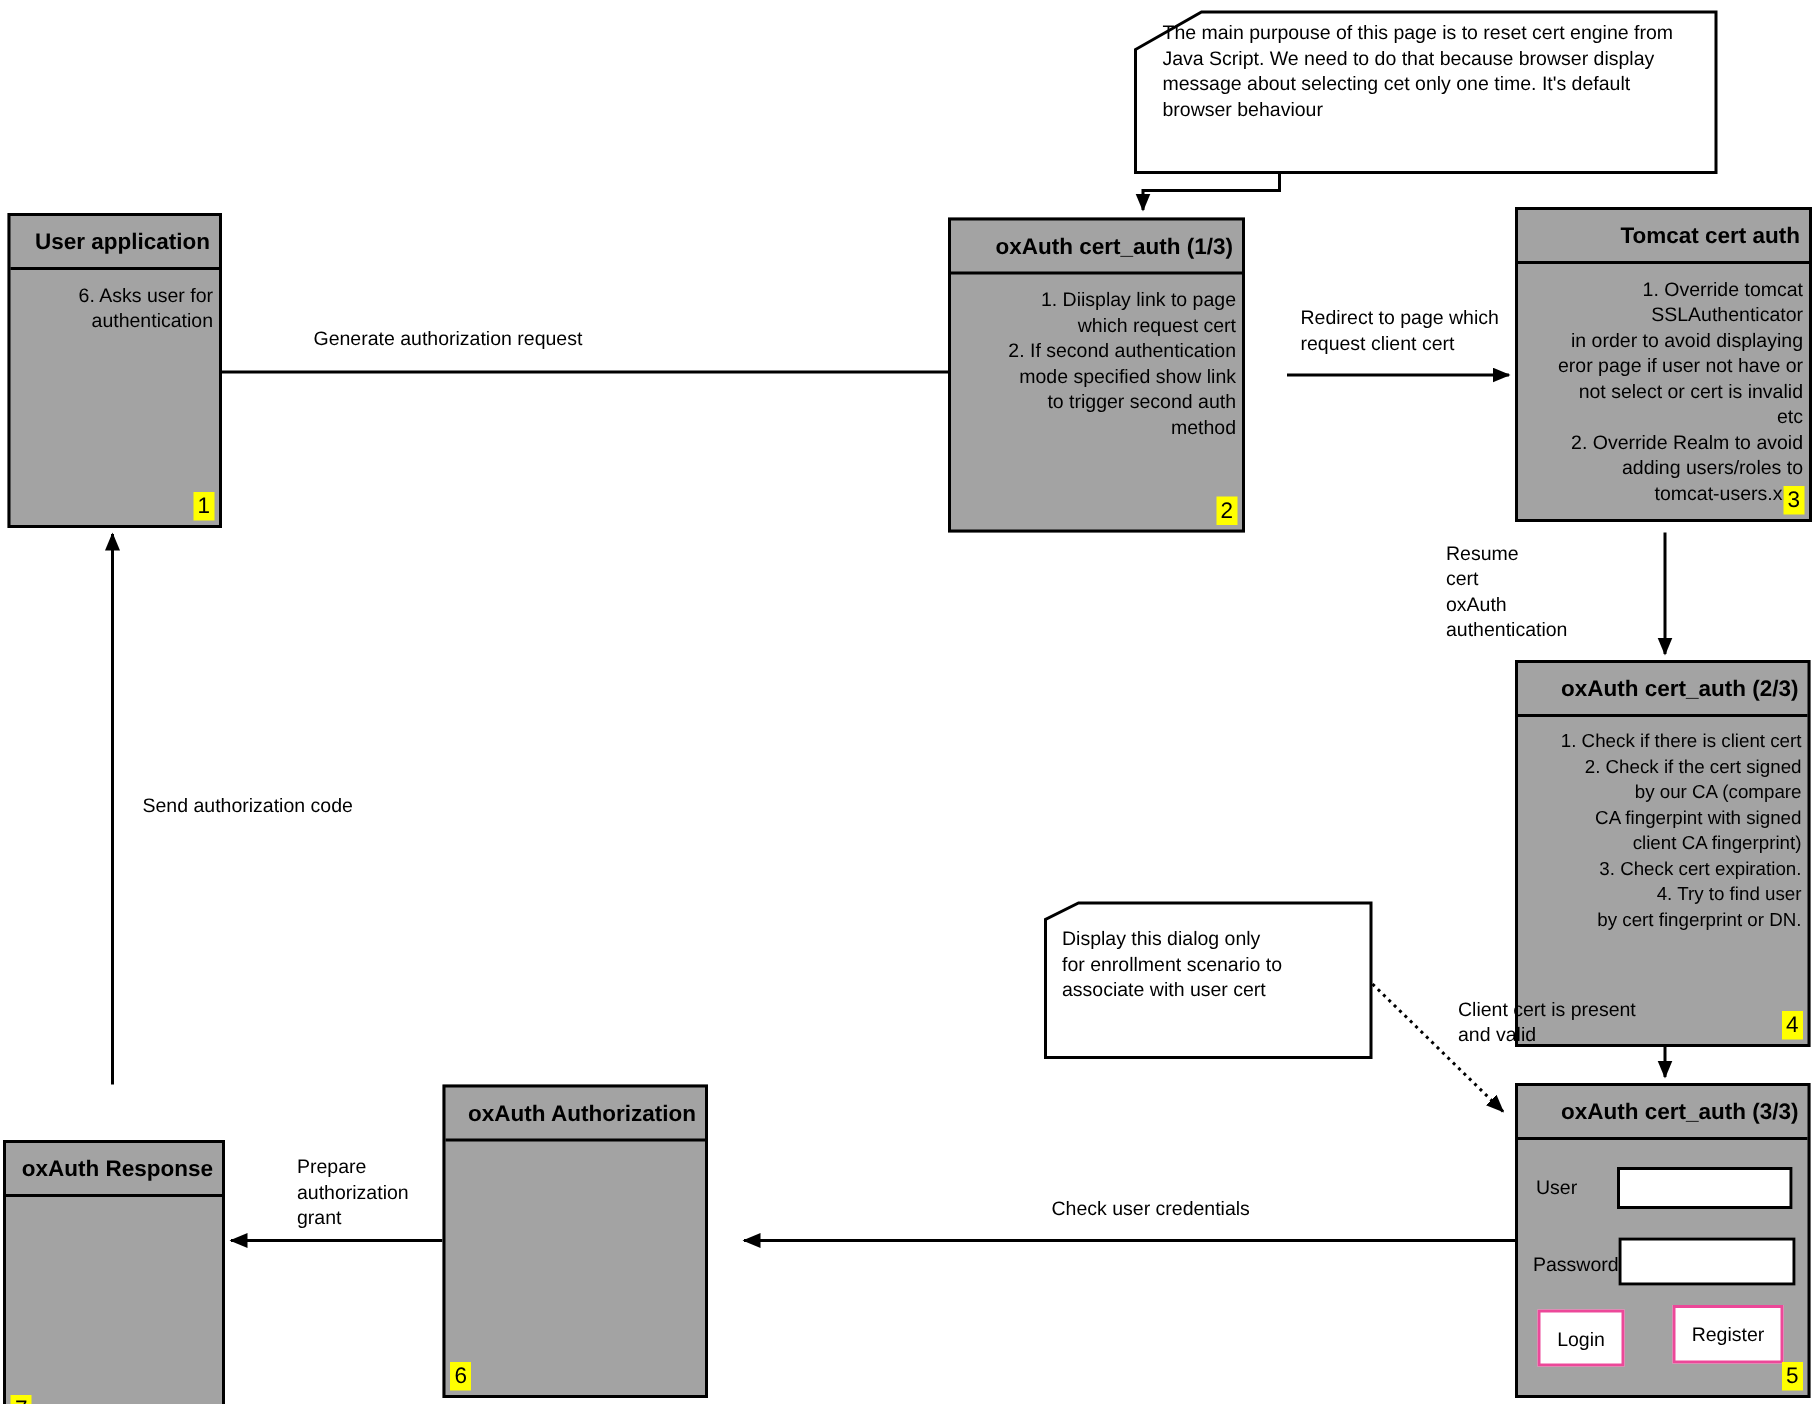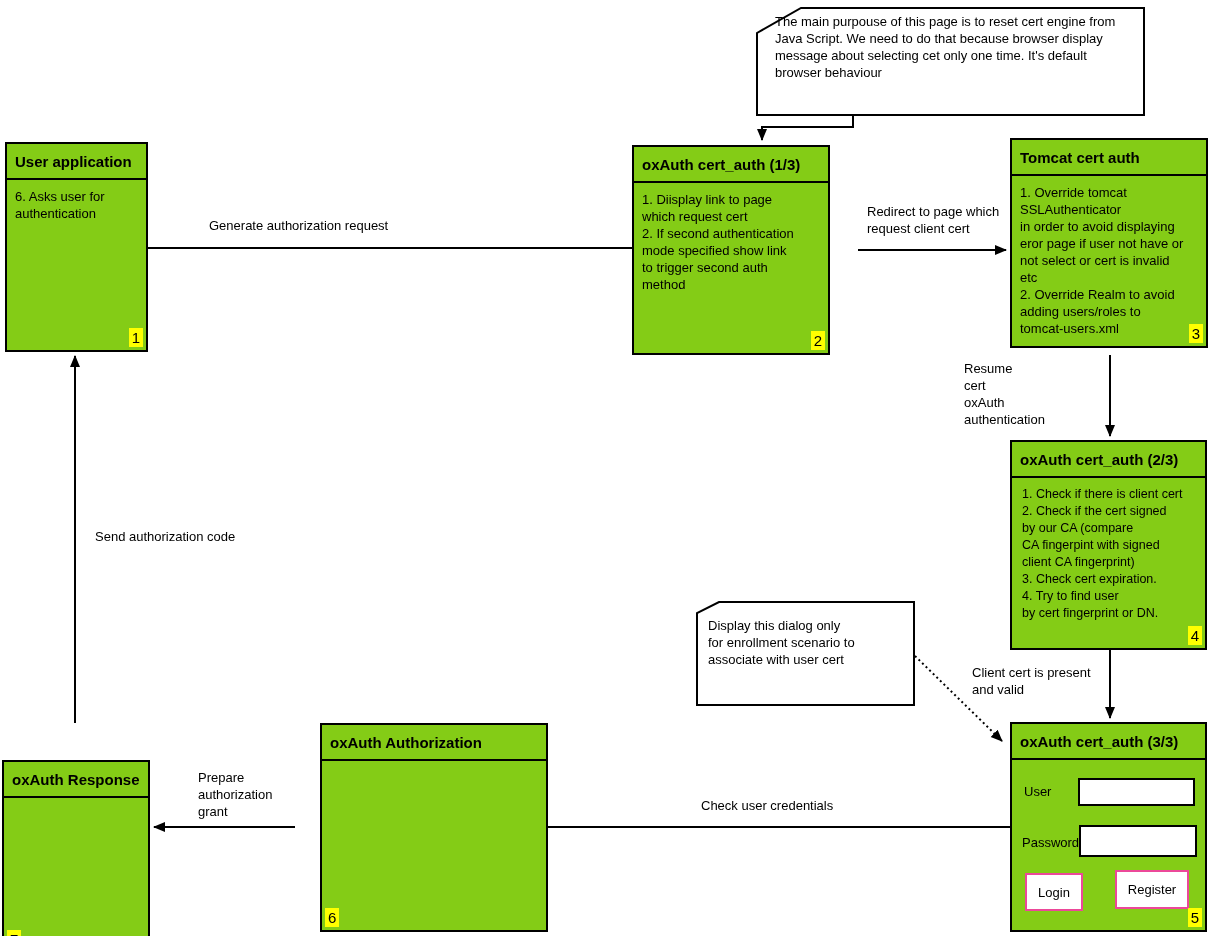--- a/index.html
+++ b/index.html
@@ -4,22 +4,23 @@
 <style>
   html,body{margin:0;padding:0;background:#ffffff;}
   .canvas{
     position:relative;width:1210px;height:936px;background:#ffffff;
     font-family:"Liberation Sans","DejaVu Sans",sans-serif;color:#000;
     overflow:hidden;
   }
   .layer{position:absolute;left:0;top:0;width:1210px;height:936px;}
   svg.layer{z-index:1;}
   .node{
-    position:absolute;background:#84cc16;border:2px solid #000;z-index:2;
+    position:absolute;background:#a3a3a3;border:2px solid #000;z-index:2;
     box-sizing:border-box;
+    text-align:right;
   }
   .node-title{
     font-weight:bold;font-size:15px;padding:9px 6px 8px 8px;
     border-bottom:2px solid #000;white-space:nowrap;letter-spacing:0px;
   }
   .node-body{
     font-size:13px;line-height:17px;padding:8px 4px 4px 8px;
     white-space:pre-line;
   }
   .badge{
@@ -108,21 +109,21 @@
 in order to avoid displaying
 eror page if user not have or
 not select or cert is invalid
 etc
 2. Override Realm to avoid
 adding users/roles to
 tomcat-users.xml</div>
     <span class="badge br">3</span>
   </div>
 
-  <div class="node" style="left:1010px;top:440px;width:197px;height:210px;">
+  <div class="node" style="left:1010px;top:440px;width:197px;height:258px;">
     <div class="node-title">oxAuth cert_auth (2/3)</div>
     <div class="node-body" style="font-size:12.5px;padding-left:10px;">1. Check if there is client cert
 2. Check if the cert signed
 by our CA (compare
 CA fingerpint with signed
 client CA fingerprint)
 3. Check cert expiration.
 4. Try to find user
 by cert fingerprint or DN.</div>
     <span class="badge br">4</span>
@@ -132,21 +133,21 @@
     <div class="node-title">oxAuth cert_auth (3/3)</div>
     <span class="form-label" style="left:12px;top:60px;">User</span>
     <div class="form-input" style="left:66px;top:54px;width:117px;height:28px;"></div>
     <span class="form-label" style="left:10px;top:111px;">Password</span>
     <div class="form-input" style="left:67px;top:101px;width:118px;height:32px;"></div>
     <div class="form-btn" style="left:13px;top:149px;width:58px;height:38px;">Login</div>
     <div class="form-btn" style="left:103px;top:146px;width:74px;height:39px;">Register</div>
     <span class="badge br">5</span>
   </div>
 
-  <div class="node" style="left:295px;top:723px;width:228px;height:209px;margin-left:25px;">
+  <div class="node" style="left:295px;top:723px;width:177px;height:209px;">
     <div class="node-title">oxAuth Authorization</div>
     <span class="badge bl">6</span>
   </div>
 
   <div class="node" style="left:2px;top:760px;width:148px;height:194px;">
     <div class="node-title">oxAuth Response</div>
     <span class="badge bl">7</span>
   </div>
 
   <div class="edge-label" style="left:165px;top:217px;margin-left:44px;">Generate authorization request</div>

